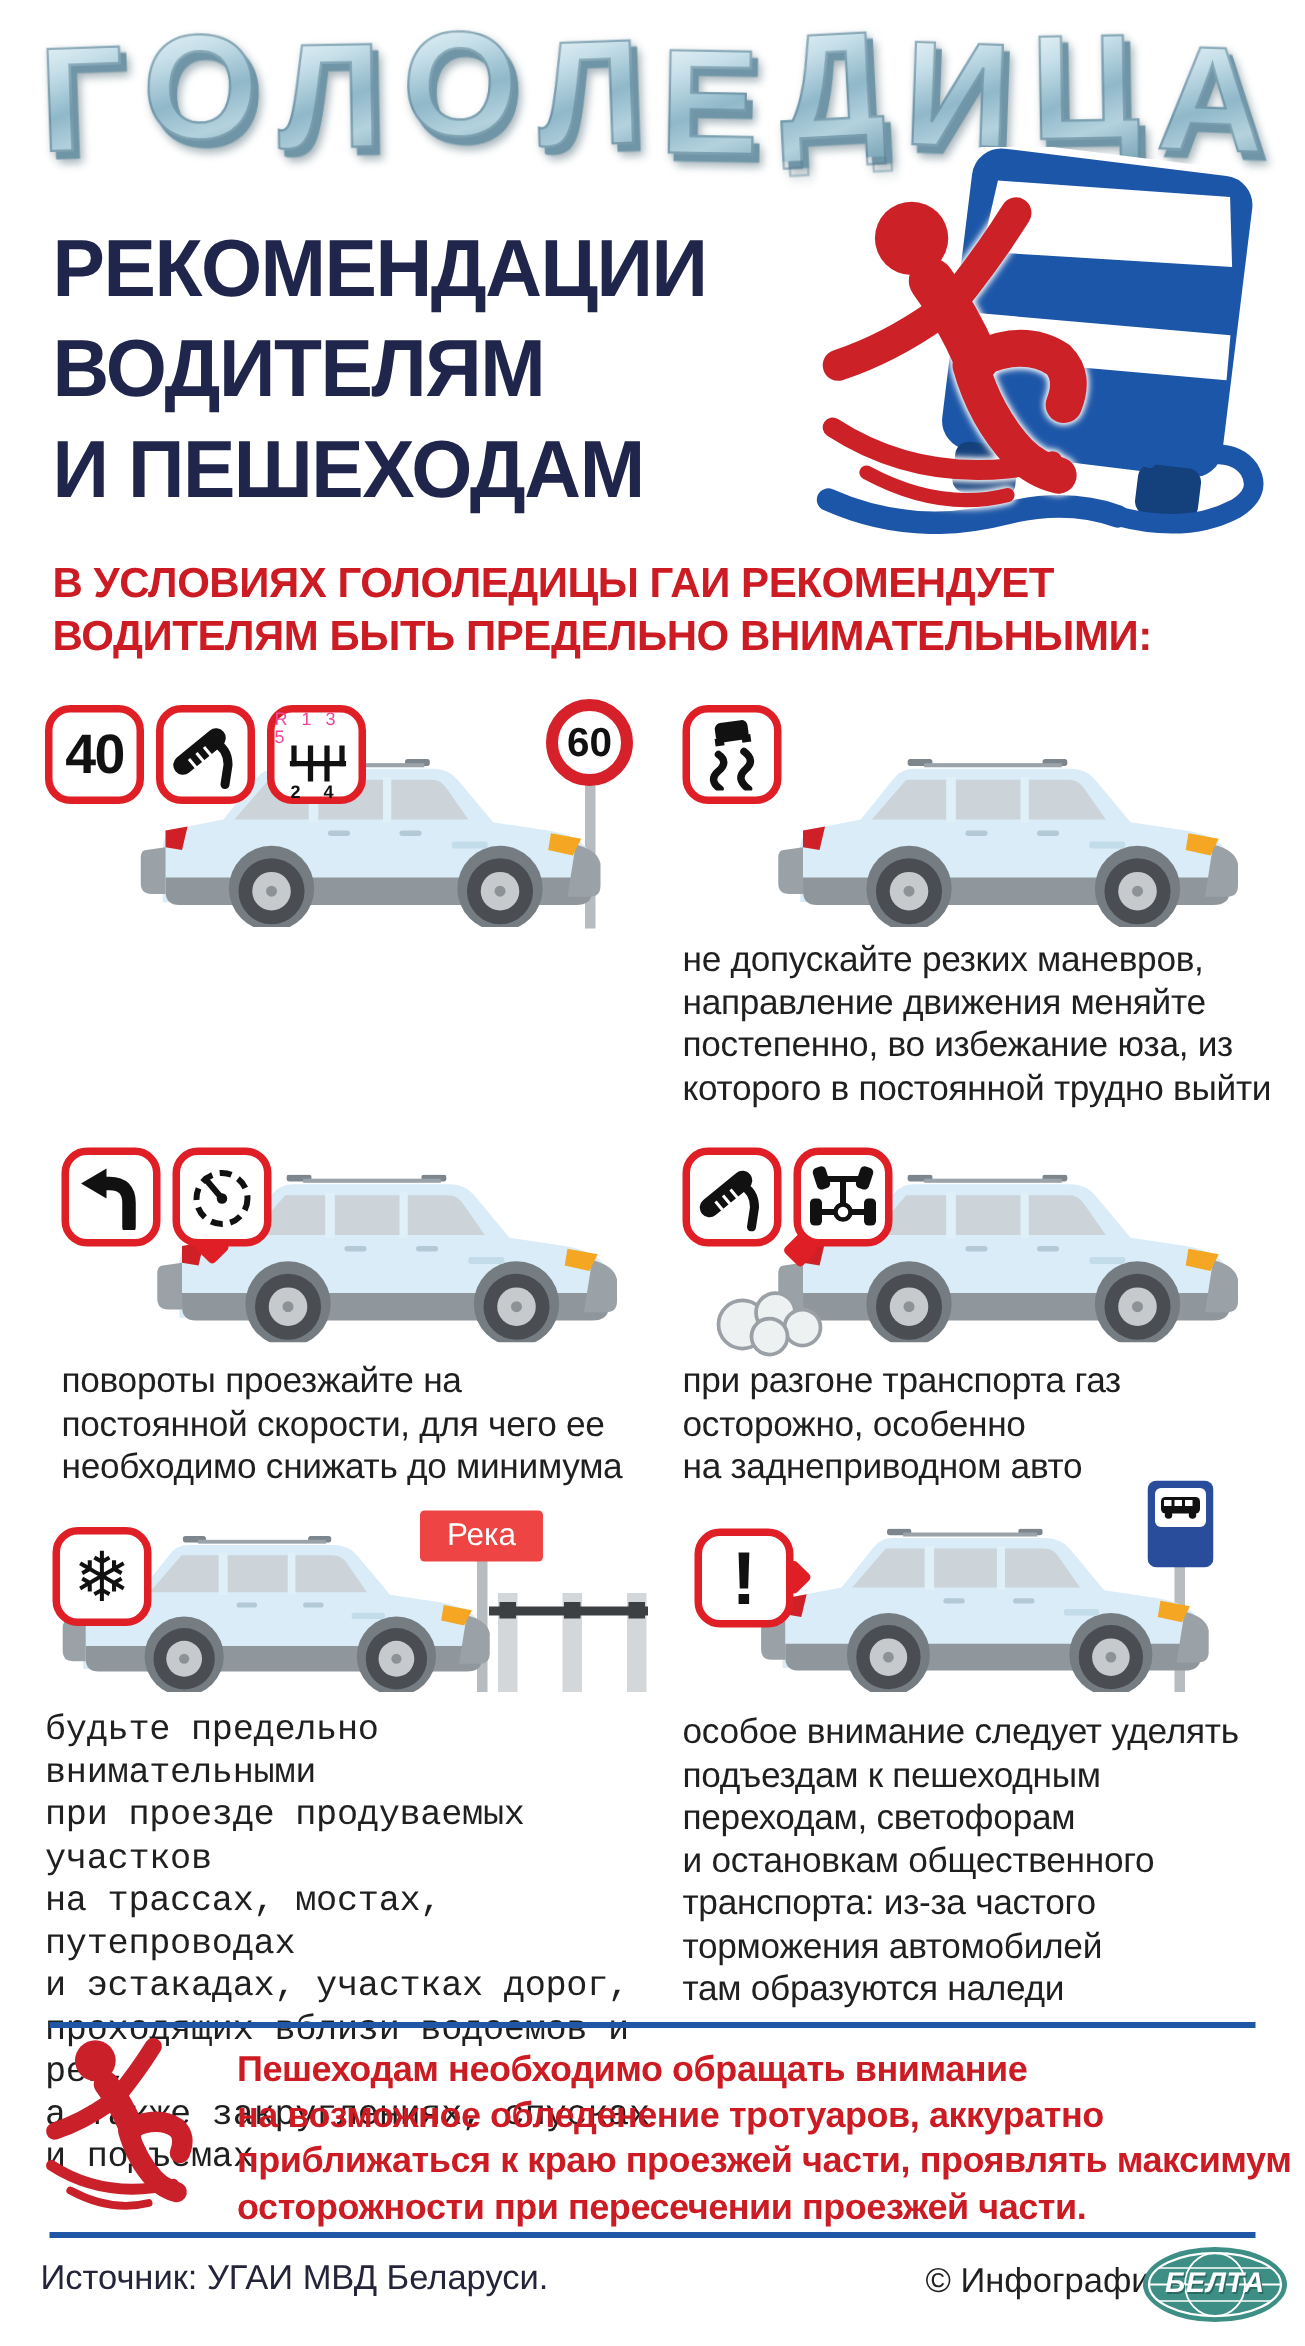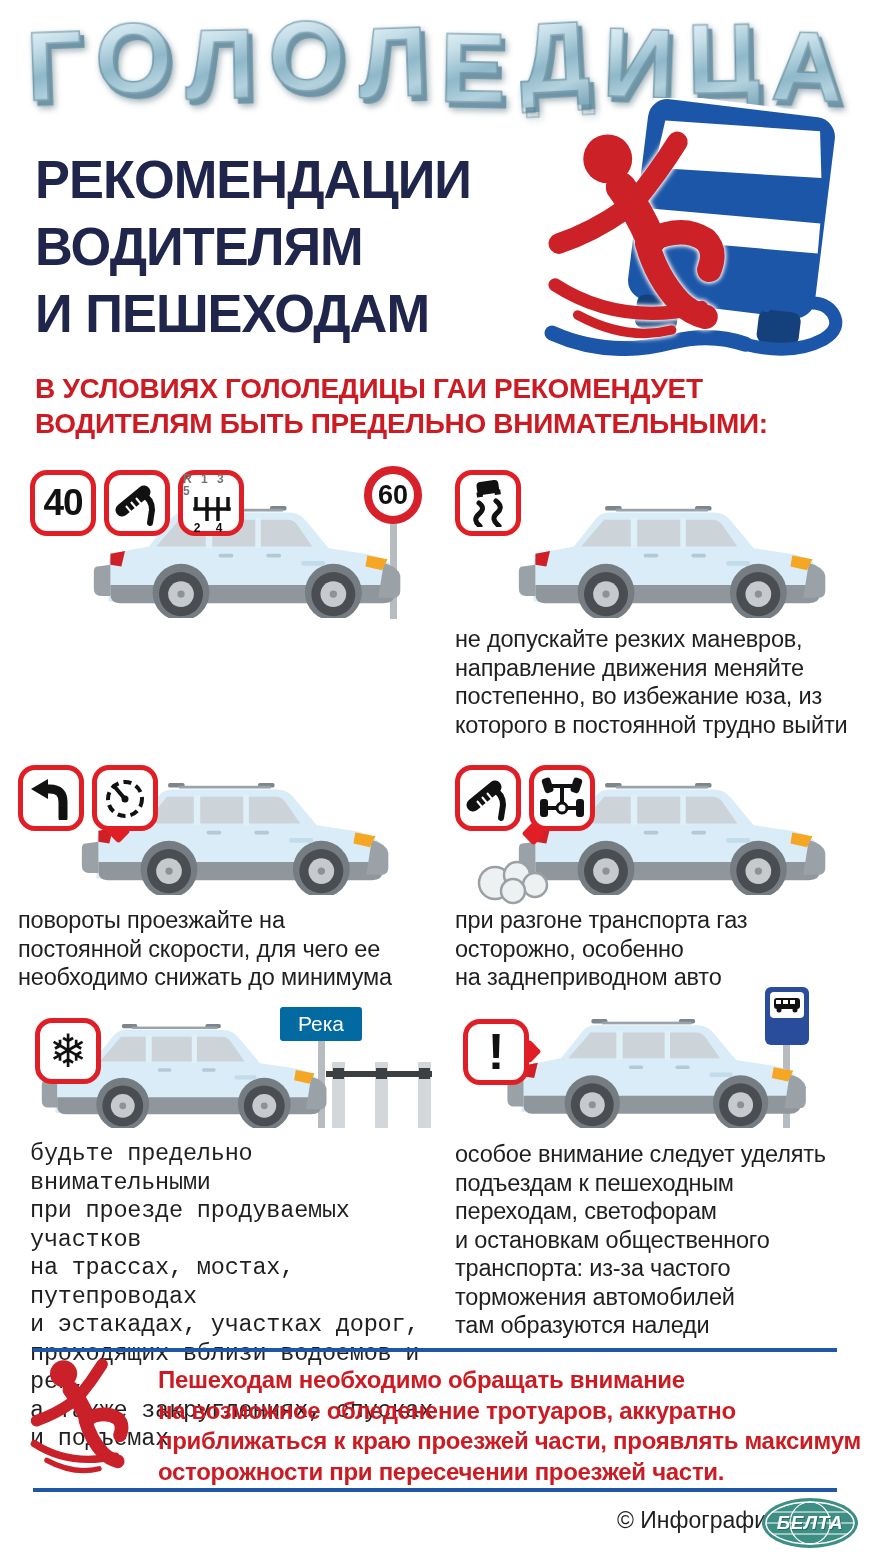--- a/index.html
+++ b/index.html
@@ -26,29 +26,29 @@
   
   .panel{position:absolute;}
   .art{position:relative;}
   .car{position:absolute;}
   .icn{position:absolute;width:66px;height:66px;box-sizing:border-box;border:5px solid #e01e25;
     border-radius:17px;background:#fff;display:flex;align-items:center;justify-content:center;z-index:3;}
   .icn .big-num{font-size:37px;font-weight:700;color:#111;letter-spacing:-1px;text-align:center;}
   .icn .bang{font-size:50px;font-weight:800;color:#111;line-height:1;}
   .icn .flake{font-family:"DejaVu Sans",sans-serif;font-size:46px;color:#111;line-height:1;}
   .gear{display:flex;flex-direction:column;align-items:center;line-height:1;}
-  .gear .g-top{font-size:12px;font-weight:700;letter-spacing:3px;color:#737373;}
+  .gear .g-top{font-size:12px;font-weight:400;letter-spacing:3px;color:#ec4899;}
   .gear .g-bot{font-size:12px;font-weight:700;letter-spacing:6px;color:#111;margin-top:1px;}
   .tail{position:absolute;width:17px;height:17px;background:#e01e25;transform:rotate(45deg);
     border-radius:3px;z-index:2;}
   .sign60{position:absolute;width:58px;height:58px;box-sizing:border-box;border:8px solid #d6212a;
     border-radius:50%;background:#fff;display:flex;align-items:center;justify-content:center;
     font-size:27px;font-weight:700;color:#111;z-index:1;}
   .pole{position:absolute;width:7px;background:#b6bcc0;z-index:0;}
-  .river-sign{position:absolute;box-sizing:border-box;background:#0369a1;color:#fff;font-size:21px;
+  .river-sign{position:absolute;box-sizing:border-box;background:#ef4444;color:#fff;font-size:21px;
     display:flex;align-items:center;justify-content:center;border-radius:3px;z-index:2;}
   .bus-sign{position:absolute;z-index:2;}
   .rail-post{position:absolute;width:13px;height:66px;background:#d4d7d9;}
   .rail-bar{position:absolute;height:6px;background:#3c4043;}
   .rail-knob{position:absolute;width:11px;height:11px;background:#3c4043;}
   .clouds{position:absolute;z-index:2;}
   .ptext{position:absolute;left:0;color:#1f1f1f;font-size:23.5px;line-height:28.5px;white-space:pre-line;letter-spacing:-.2px;}
 
   
   .rule{position:absolute;left:33px;width:804px;height:4px;background:#1f56a5;}
@@ -208,21 +208,21 @@
           <path d="M31,22 q8,6 1,12 q-7,6 2,13" stroke="#111" stroke-width="5" fill="none" stroke-linecap="round"></path>
         </svg>
       </div>
     </div>
     <div class="ptext" style="top:165px;">не допускайте резких маневров,
 направление движения меняйте
 постепенно, во избежание юза, из
 которого в постоянной трудно выйти</div>
   </div>
 
-  <div class="panel" style="left:18px;top:755px;width:410px;">
+  <div class="panel" style="left:41px;top:755px;width:410px;">
     <div class="art" style="height:148px;">
       <div class="tail" style="left:92px;top:68px;"></div>
       <svg class="car" style="left:62px;top:28px;" width="312" height="112">
           <use href="#car"></use>
         </svg>
       <div class="icn" style="left:0;top:10px;">
         <svg width="44" height="44">
           <path d="M34,42 L34,26 Q34,13 21,13 L17,13" stroke="#111" stroke-width="9" fill="none" stroke-linecap="round"></path>
           <polygon points="19,3 2,13 19,23" fill="#111"></polygon>
         </svg>
@@ -339,20 +339,21 @@
   <div class="rule" style="top:1348px;"></div>
   <svg class="ped-icon" viewBox="0 0 115 115">
     <use href="#slipper" width="115" height="115"></use>
   </svg>
   <div class="ped-text">Пешеходам необходимо обращать внимание
 на возможное обледенение тротуаров, аккуратно
 приближаться к краю проезжей части, проявлять максимум
 осторожности при пересечении проезжей части.</div>
   <div class="rule" style="top:1488px;"></div>
 
+  <div class="src">Источник: УГАИ МВД Беларуси.</div>
   <div class="credit">© Инфографика</div>
   <div class="belta">
     <svg viewBox="0 0 96 50">
       <ellipse cx="48" cy="25" rx="44" ry="21" fill="none" stroke="#fff" stroke-width="1.5"></ellipse>
       <ellipse cx="48" cy="25" rx="20" ry="21" fill="none" stroke="#fff" stroke-width="1.2"></ellipse>
       <line x1="4" y1="25" x2="92" y2="25" stroke="#fff" stroke-width="1.2"></line>
       <line x1="10" y1="14" x2="86" y2="14" stroke="#fff" stroke-width="1"></line>
       <line x1="10" y1="36" x2="86" y2="36" stroke="#fff" stroke-width="1"></line>
     </svg>
     <span class="belta-txt">БЕЛТА</span>

